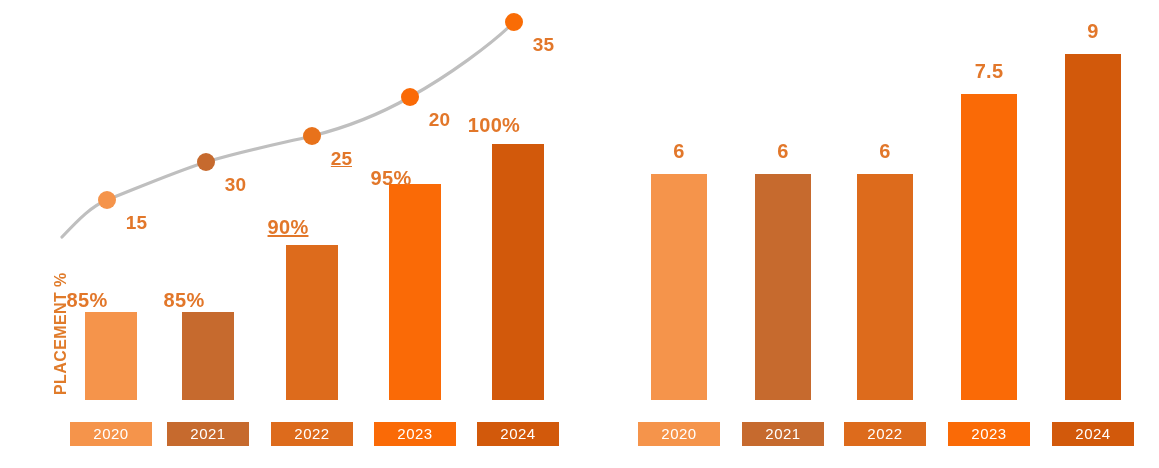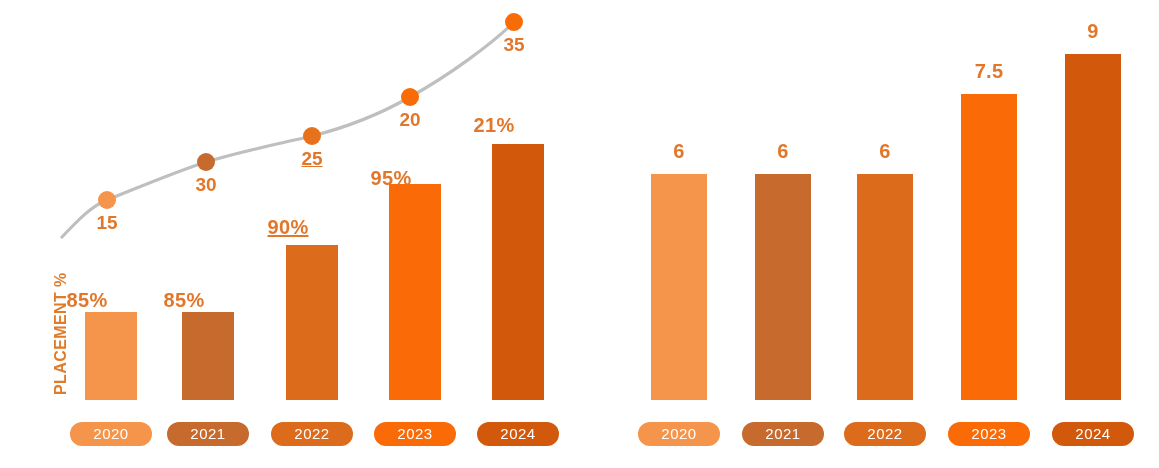--- a/index.html
+++ b/index.html
@@ -64,34 +64,33 @@
     bottom:22px;
     height:24px;
     line-height:24px;
     text-align:center;
     color:#ffffff;
     font-size:15px;
     font-weight:400;
     letter-spacing:.5px;
     font-family:"Liberation Sans Narrow","Liberation Sans",sans-serif;
     font-stretch:condensed;
-    border-radius:12px;
   }
 
   
   #recruiter-line{position:absolute;left:0;top:0;width:580px;height:468px;pointer-events:none;}
   .dot{
     position:absolute;
     width:18px;height:18px;border-radius:50%;
     margin-left:-9px;margin-top:-9px;
   }
   .dot-label{
     position:absolute;
     width:80px;margin-left:-40px;
-    text-align:center;
+    text-align:right;
     color:#E2772A;
     font-size:19px;
     font-weight:700;
     font-family:"Liberation Sans Narrow","Liberation Sans",sans-serif;
     font-stretch:condensed;
     white-space:nowrap;
   }
 </style>
 </head>
 <body>
@@ -109,21 +108,21 @@
     <div class="bar" style="left:182px;width:52px;height:88px;background:#C66A2E;"></div>
     <div class="bar-value" style="left:124px;top:289px;">85%</div>
 
     <div class="bar" style="left:286px;width:52px;height:155px;background:#DD6B1C;"></div>
     <div class="bar-value" style="left:228px;top:216px;text-decoration:underline;">90%</div>
 
     <div class="bar" style="left:389px;width:52px;height:216px;background:#FA6A06;"></div>
     <div class="bar-value" style="left:331px;top:155px;margin-top:12px;">95%</div>
 
     <div class="bar" style="left:492px;width:52px;height:256px;background:#D2590B;"></div>
-    <div class="bar-value" style="left:434px;top:114px;">21%</div>
+    <div class="bar-value" style="left:434px;top:114px;">100%</div>
 
     <svg id="recruiter-line" viewBox="0 0 580 468">
       <path d="M 62,237 C 80,218 92,206 107,200 C 140,187 172,173 206,162
                C 242,151 278,144 312,136 C 348,127 382,113 410,97
                C 448,76 492,44 514,22" fill="none" stroke="#BFBFBF" stroke-width="3.2" stroke-linecap="round"></path>
     </svg>
 
     <div class="dot" style="left:107px;top:200px;background:#F5944B;"></div>
     <div class="dot-label" style="left:107px;top:212px;">15</div>
 

